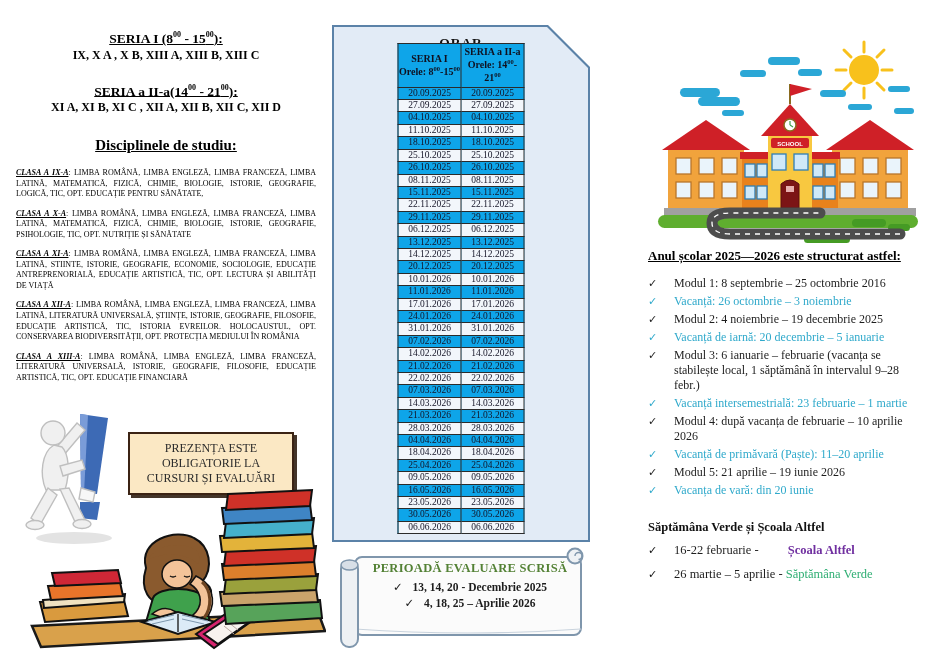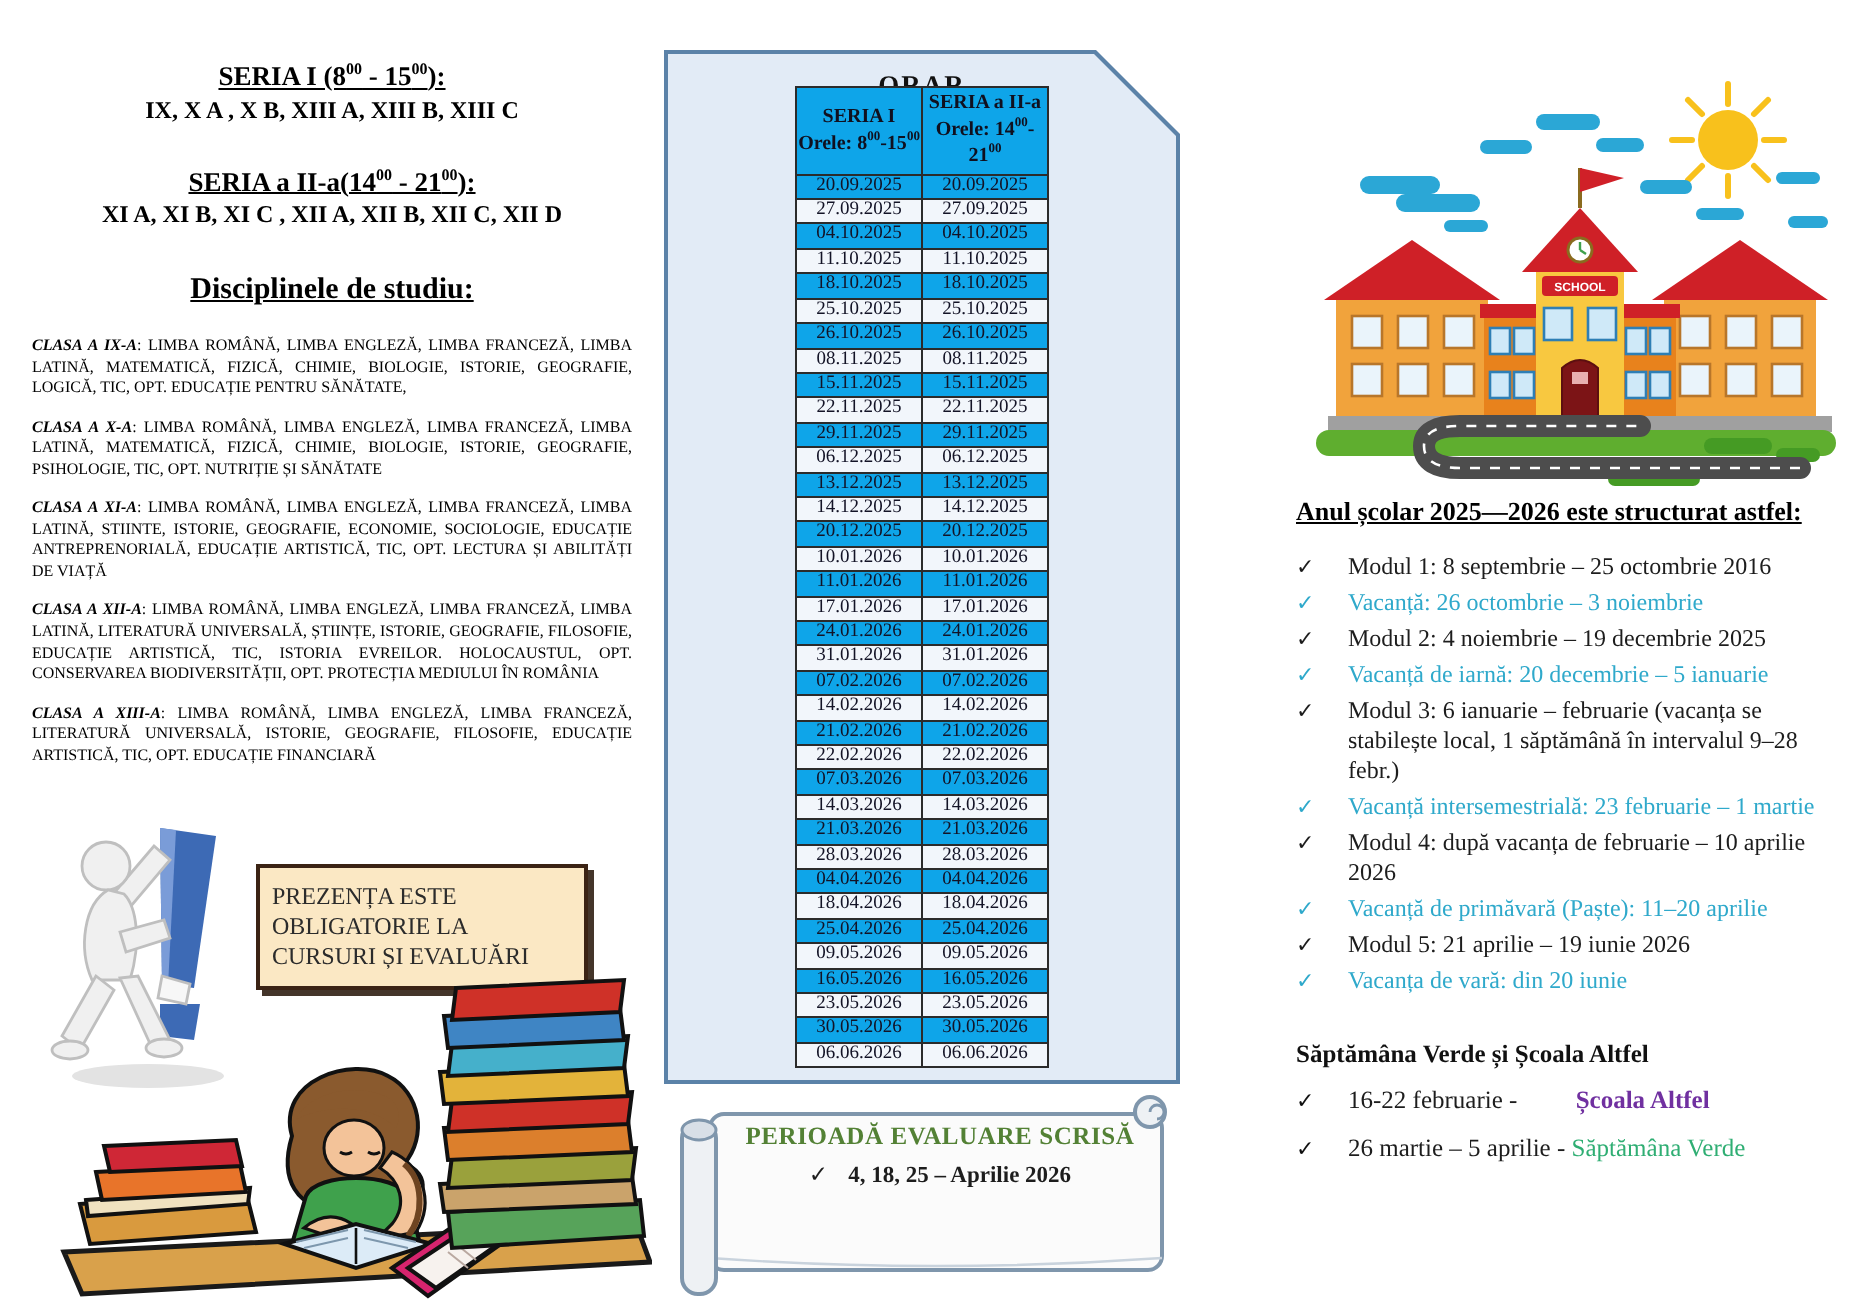--- a/index.html
+++ b/index.html
@@ -9,25 +9,25 @@
 
   
   .col-left { left:10px; top:10px; width:312px; text-align:center; }
   .main-title { font-size:15.5px; font-weight:bold; text-decoration:underline; letter-spacing:.3px; }
   .seria-head { font-size:13.5px; font-weight:bold; text-decoration:underline; margin-top:20px; }
   .seria-head sup { font-size:8px; }
   .seria-groups { font-size:12px; font-weight:bold; margin-top:1px; }
   .disc-title { font-size:15px; font-weight:bold; text-decoration:underline; margin-top:22px; }
   .disc-list { margin-top:14px; text-align:justify; padding:0 6px; }
   .disc-item { font-size:8px; line-height:1.32; margin-bottom:9px; }
-  .disc-label { font-weight:bold; font-style:italic; }
+  .disc-label { font-weight:bold; font-style:italic; text-decoration:underline; }
 
   .notice-box { left:128px; top:432px; width:166px; background:#fbe8c4;
                 border:2px solid #3b2314; box-shadow:3px 3px 0 rgba(35,18,5,.85);
-                padding:7px 6px; font-size:12px; line-height:1.25; text-align:left; color:#2b2b2b; }
+                padding:7px 6px; font-size:12px; line-height:1.25; text-align:center; color:#2b2b2b; }
 
   
   .panel-outer { left:332px; top:25px; width:258px; height:517px; background:#5b82a8;
                  clip-path:polygon(0 0, calc(100% - 42px) 0, 100% 42px, 100% 100%, 0 100%); }
   .panel-inner { position:absolute; left:2px; top:2px; right:2px; bottom:2px; background:#e2ebf6;
                  clip-path:polygon(0 0, calc(100% - 41px) 0, 100% 41px, 100% 100%, 0 100%); }
   .orar-title { position:absolute; top:8px; left:0; width:100%; text-align:center;
                 font-size:13.5px; font-weight:bold; letter-spacing:1px; color:#111; }
   .orar-table { position:absolute; left:50%; transform:translateX(-50%); top:16px;
                 border-collapse:collapse; background:#0ea5e9; }
@@ -313,20 +313,21 @@
     <rect x="22" y="12" width="226" height="78" rx="7" fill="#fbfbfb" stroke="#7f96ac" stroke-width="2"></rect>
     <path d="M22,84 Q135,92 248,84" fill="none" stroke="#c9d3dd" stroke-width="1.2"></path>
     <rect x="8" y="16" width="17" height="86" rx="8" fill="#eef1f4" stroke="#7f96ac" stroke-width="2"></rect>
     <ellipse cx="16.5" cy="20" rx="8.5" ry="5" fill="#d8dfe7" stroke="#7f96ac" stroke-width="1.5"></ellipse>
     <circle cx="242" cy="11" r="7.5" fill="#eef1f4" stroke="#7f96ac" stroke-width="2"></circle>
     <path d="M242,11 a3.5,3.5 0 1 1 3.5,3.5" fill="none" stroke="#7f96ac" stroke-width="1.4"></path>
   </svg>
   <div class="scroll-text">
     <div class="eval-title">PERIOADĂ EVALUARE SCRISĂ</div>
     <div class="eval-items">
+        <div class="eval-item"><span class="chk">✓</span><span>13, 14, 20 - Decembrie 2025</span></div>
         <div class="eval-item"><span class="chk">✓</span><span>4, 18, 25 – Aprilie 2026</span></div>
       </div>
   </div>
 </div>
 
 <svg class="abs" style="left:652px; top:28px;" width="272" height="215" viewBox="0 0 272 215">
 
   <g stroke="#f8c11c" stroke-width="3" stroke-linecap="round">
     <line x1="212" y1="14" x2="212" y2="24"></line>
       <line x1="212" y1="60" x2="212" y2="70"></line>

